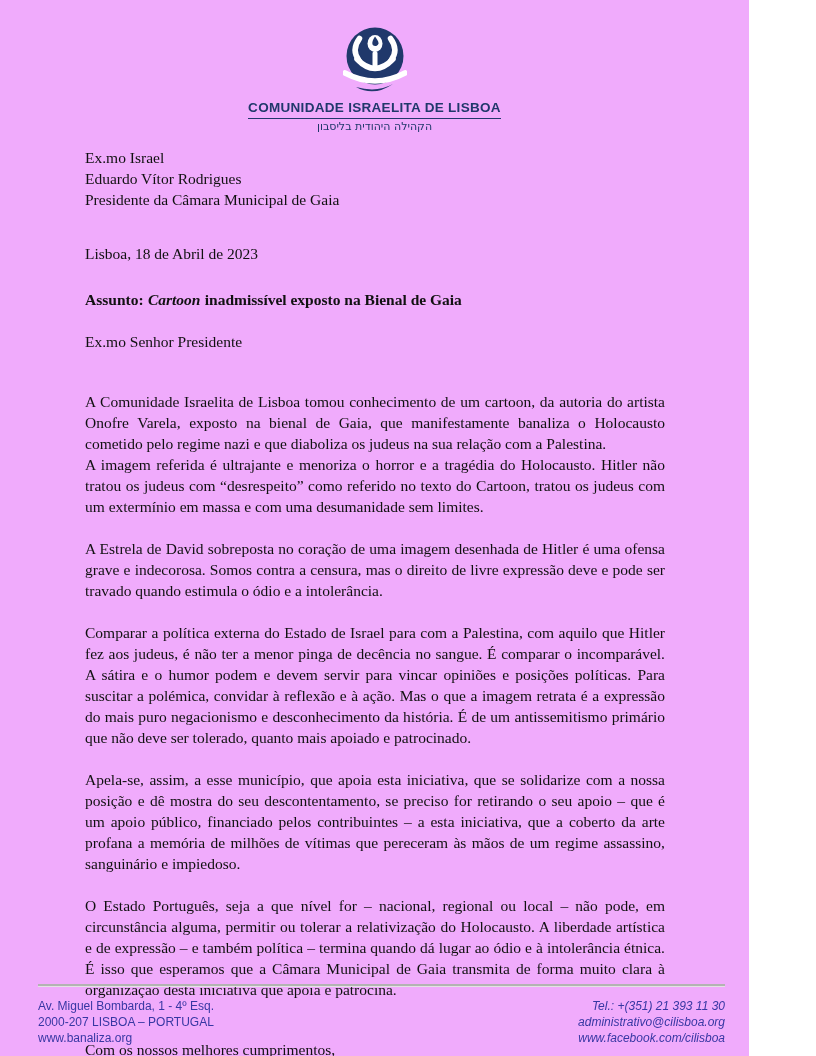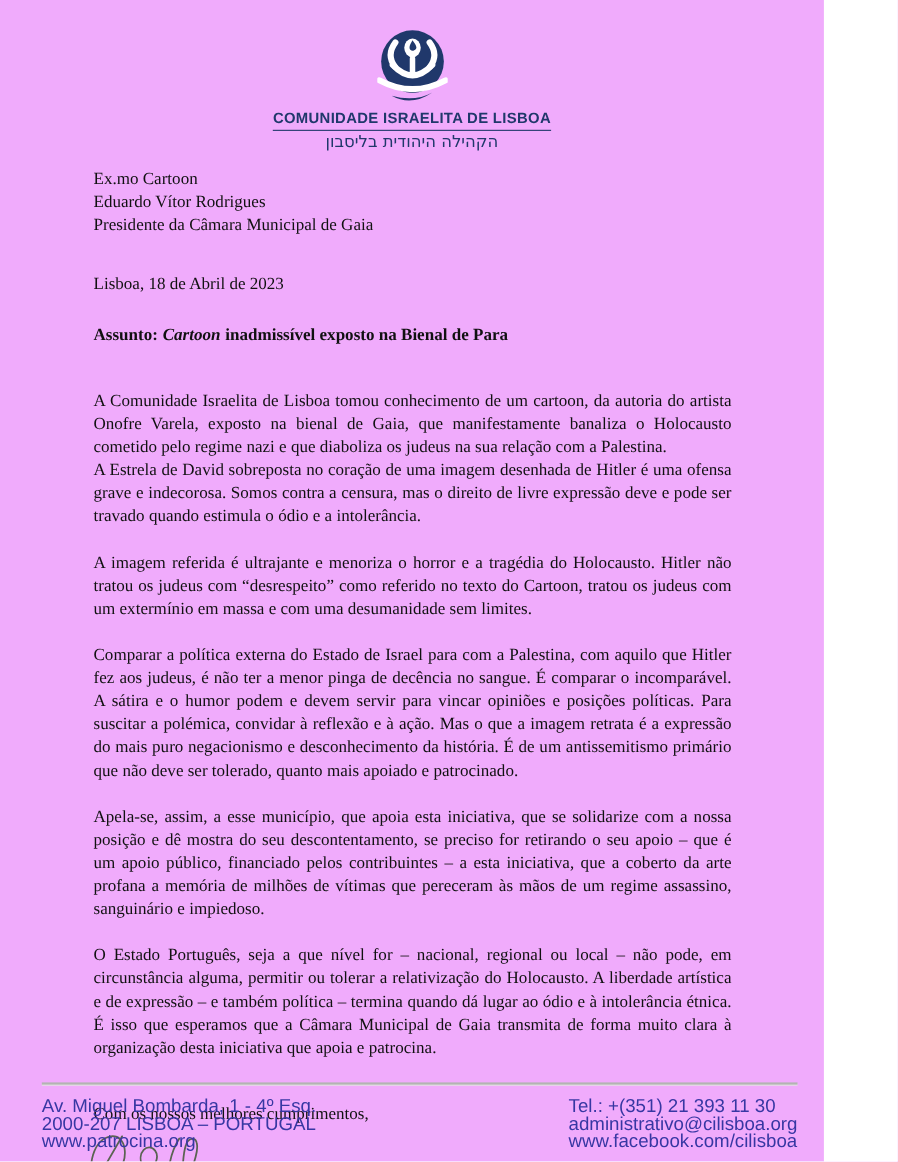--- a/index.html
+++ b/index.html
@@ -27,21 +27,21 @@
     font-size:13.5px;
     letter-spacing:0.3px;
     color:#20386b;
     line-height:1.1;
   }
   .org-hebrew{
     display:block;
     margin-top:1px;
     direction:rtl;
     font-family:"DejaVu Sans", sans-serif;
-    font-size:15px;
+    font-size:11px;
     color:#20386b;
     line-height:1.2;
   }
   
   .content{
     padding:14px 84px 0 85px;
     font-size:15.5px;
     line-height:21px;
   }
   .content p{margin:0 0 21px 0;}
@@ -61,25 +61,25 @@
     height:2px;
     background:#b3b3b3;
     box-shadow:0 1px 0 #e3e3e3;
   }
   .footer{
     position:absolute;
     left:38px;right:24px;top:998px;
     display:flex;
     justify-content:space-between;
     font-family:"Liberation Sans", sans-serif;
-    font-size:17px;
+    font-size:12px;
     line-height:16px;
     color:#3737a3;
   }
-  .footer .col-right{text-align:left;}
+  .footer .col-right{text-align:right;font-style:italic;}
 </style>
 </head>
 <body>
 
 <div class="page">
 
   <header class="letterhead">
     <svg class="logo" width="64" height="72" viewBox="0 0 64 72" aria-hidden="true">
 
       <circle cx="32" cy="30" r="28.5" fill="#20386b"></circle>
@@ -98,33 +98,34 @@
 
       <path d="M14,33 Q32,52 50,33" stroke="#ffffff" stroke-width="5.5" fill="none" stroke-linecap="round"></path>
     </svg>
     <span class="org-latin">COMUNIDADE ISRAELITA DE LISBOA</span>
     <span class="org-hebrew" dir="rtl">הקהילה היהודית בליסבון</span>
   </header>
 
   <main class="content">
 
     <div class="recipient">
-      <div>Ex.mo Cartoon</div>
+      <div>Ex.mo Israel</div>
       <div>Eduardo Vítor Rodrigues</div>
       <div>Presidente da Câmara Municipal de Gaia</div>
     </div>
 
     <p class="dateline">Lisboa, 18 de Abril de 2023</p>
 
-    <p class="subject"><span class="sp">Assunto:</span><span class="ital sp">Cartoon</span><span>inadmissível exposto na Bienal de Para</span></p>
+    <p class="subject"><span class="sp">Assunto:</span><span class="ital sp">Cartoon</span><span>inadmissível exposto na Bienal de Gaia</span></p>
 
+    <p>Ex.mo Senhor Presidente</p>
 
     <p class="just tight">A Comunidade Israelita de Lisboa tomou conhecimento de um cartoon, da autoria do artista Onofre Varela, exposto na bienal de Gaia, que manifestamente banaliza o Holocausto cometido pelo regime nazi e que diaboliza os judeus na sua relação com a Palestina.</p>
+    <p class="just">A imagem referida é ultrajante e menoriza o horror e a tragédia do Holocausto. Hitler não tratou os judeus com “desrespeito” como referido no texto do Cartoon, tratou os judeus com um extermínio em massa e com uma desumanidade sem limites.</p>
     <p class="just">A Estrela de David sobreposta no coração de uma imagem desenhada de Hitler é uma ofensa grave e indecorosa. Somos contra a censura, mas o direito de livre expressão deve e pode ser travado quando estimula o ódio e a intolerância.</p>
-    <p class="just">A imagem referida é ultrajante e menoriza o horror e a tragédia do Holocausto. Hitler não tratou os judeus com “desrespeito” como referido no texto do Cartoon, tratou os judeus com um extermínio em massa e com uma desumanidade sem limites.</p>
     <p class="just">Comparar a política externa do Estado de Israel para com a Palestina, com aquilo que Hitler fez aos judeus, é não ter a menor pinga de decência no sangue. É comparar o incomparável. A sátira e o humor podem e devem servir para vincar opiniões e posições políticas. Para suscitar a polémica, convidar à reflexão e à ação. Mas o que a imagem retrata é a expressão do mais puro negacionismo e desconhecimento da história. É de um antissemitismo primário que não deve ser tolerado, quanto mais apoiado e patrocinado.</p>
     <p class="just">Apela-se, assim, a esse município, que apoia esta iniciativa, que se solidarize com a nossa posição e dê mostra do seu descontentamento, se preciso for retirando o seu apoio – que é um apoio público, financiado pelos contribuintes – a esta iniciativa, que a coberto da arte profana a memória de milhões de vítimas que pereceram às mãos de um regime assassino, sanguinário e impiedoso.</p>
     <p class="just">O Estado Português, seja a que nível for – nacional, regional ou local – não pode, em circunstância alguma, permitir ou tolerar a relativização do Holocausto. A liberdade artística e de expressão – e também política – termina quando dá lugar ao ódio e à intolerância étnica. É isso que esperamos que a Câmara Municipal de Gaia transmita de forma muito clara à organização desta iniciativa que apoia e patrocina.</p>
 
     <p class="tight">Com os nossos melhores cumprimentos,</p>
 
     <svg class="signature-block" width="170" height="72" viewBox="0 0 170 72" aria-hidden="true">
       <g stroke="#5a6352" stroke-width="1.6" fill="none" stroke-linecap="round">
 
         <path d="M2,64 C8,57 12,52 15,47"></path>
@@ -140,21 +141,21 @@
     
 
   </main>
 
   <div class="rule"></div>
 
   <footer class="footer">
     <div class="col-left">
       <div>Av. Miguel Bombarda, 1 - 4º Esq.</div>
       <div>2000-207 LISBOA – PORTUGAL</div>
-      <div>www.patrocina.org</div>
+      <div>www.banaliza.org</div>
     </div>
     <div class="col-right">
       <div>Tel.: +(351) 21 393 11 30</div>
       <div>administrativo@cilisboa.org</div>
       <div>www.facebook.com/cilisboa</div>
     </div>
   </footer>
 
 </div>
 

